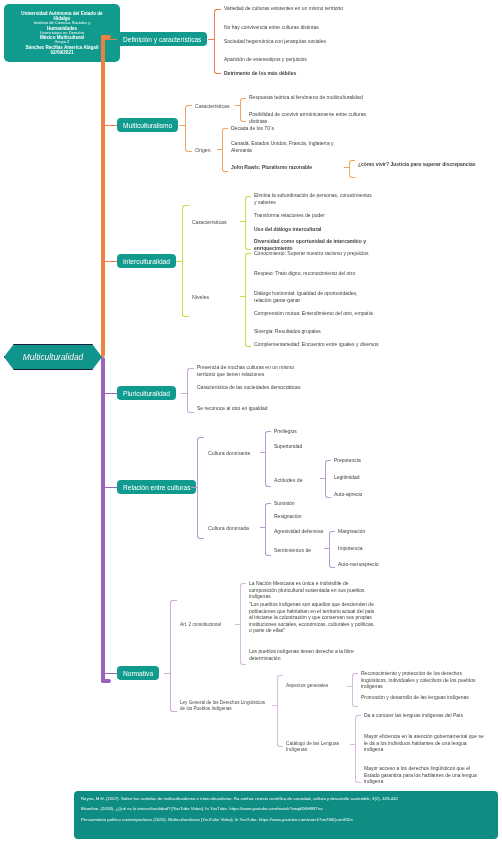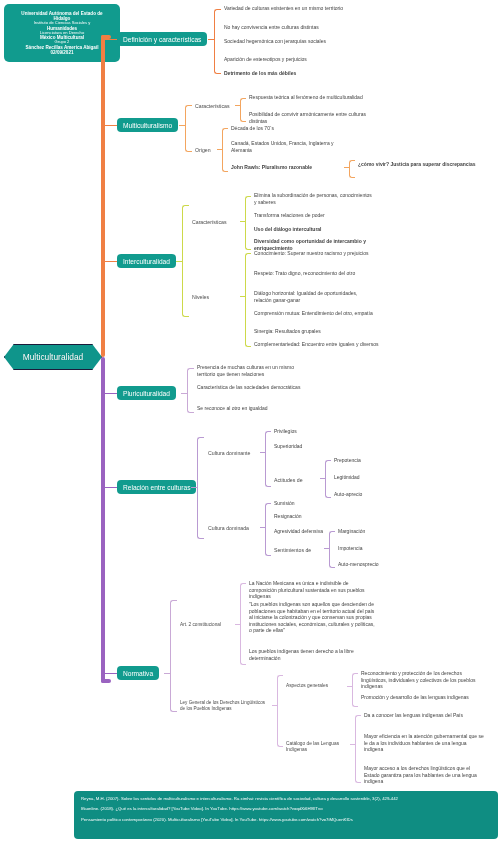--- a/index.html
+++ b/index.html
@@ -20,20 +20,21 @@
   .t-s{font-weight:normal;font-size:4.1px;}
 
   
   .center-node{
     position:absolute;left:4px;top:344px;width:96px;height:24px;
     background:#0f958b;color:#ffffff;font-size:8.4px;
     display:flex;align-items:center;justify-content:center;
     clip-path:polygon(10% 0,90% 0,100% 50%,90% 100%,10% 100%,0 50%);
     border:1px solid #1b1b3a;
     text-shadow:0 0 1px rgba(0,0,0,.25);
+    font-style:italic;
   }
 
   
   .branch{
     position:absolute;background:#119b8e;color:#ffffff;border-radius:4px;
     font-size:6.6px;display:flex;align-items:center;justify-content:center;
     padding:0 6px;box-sizing:border-box;height:14px;white-space:nowrap;
   }
 
   

